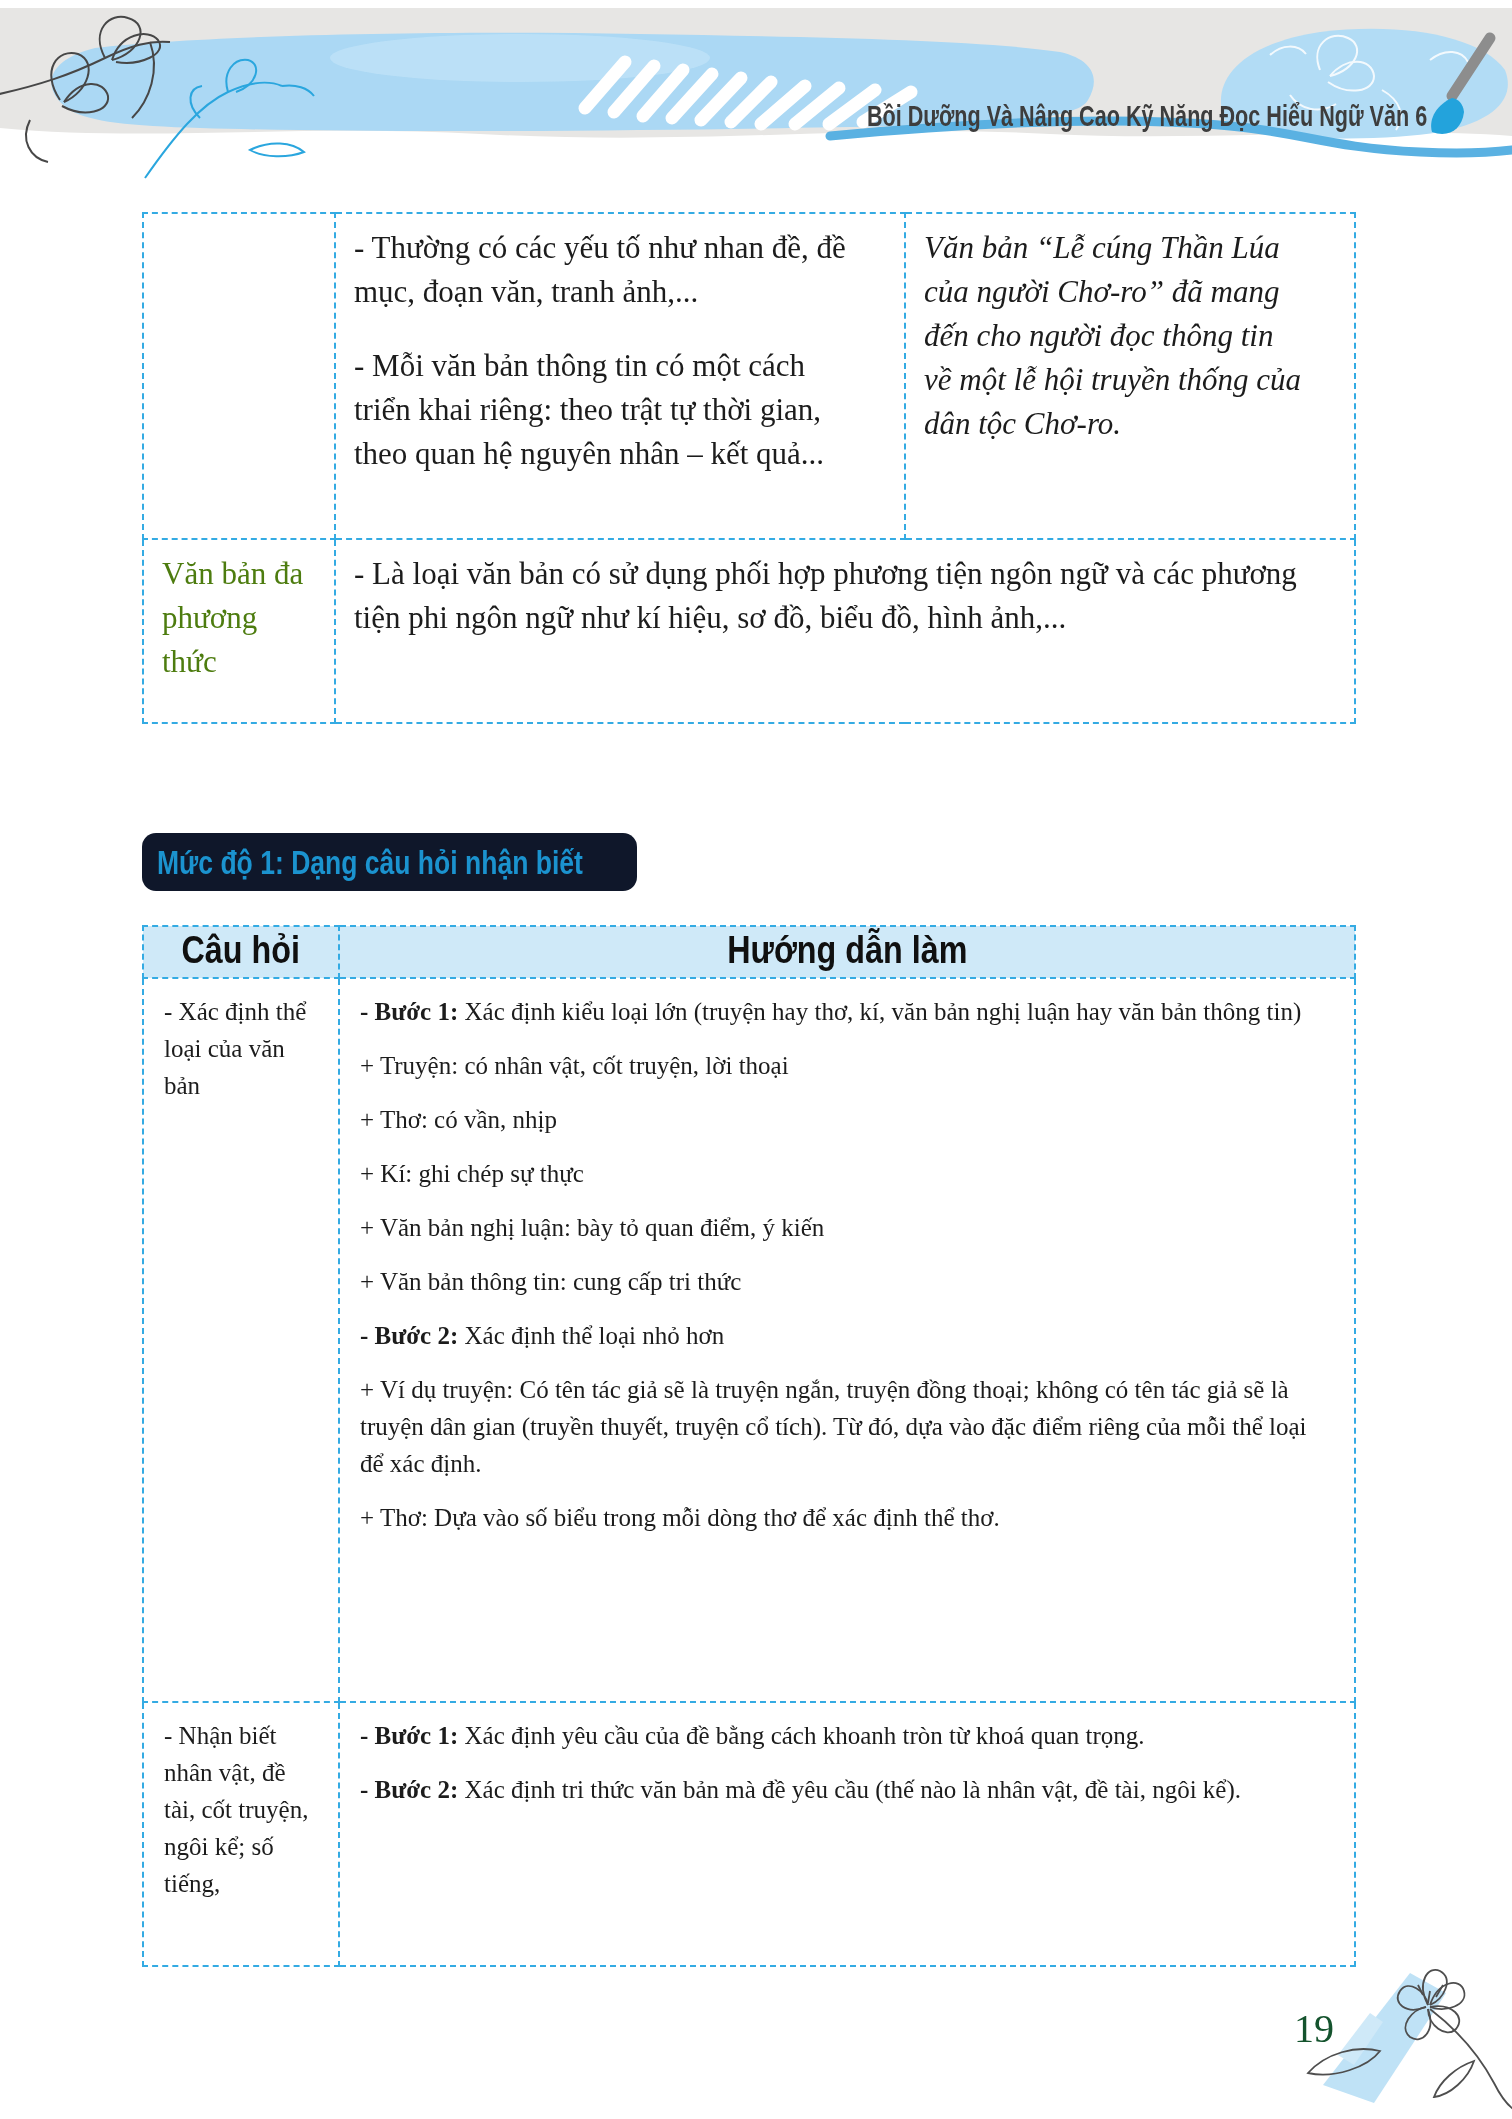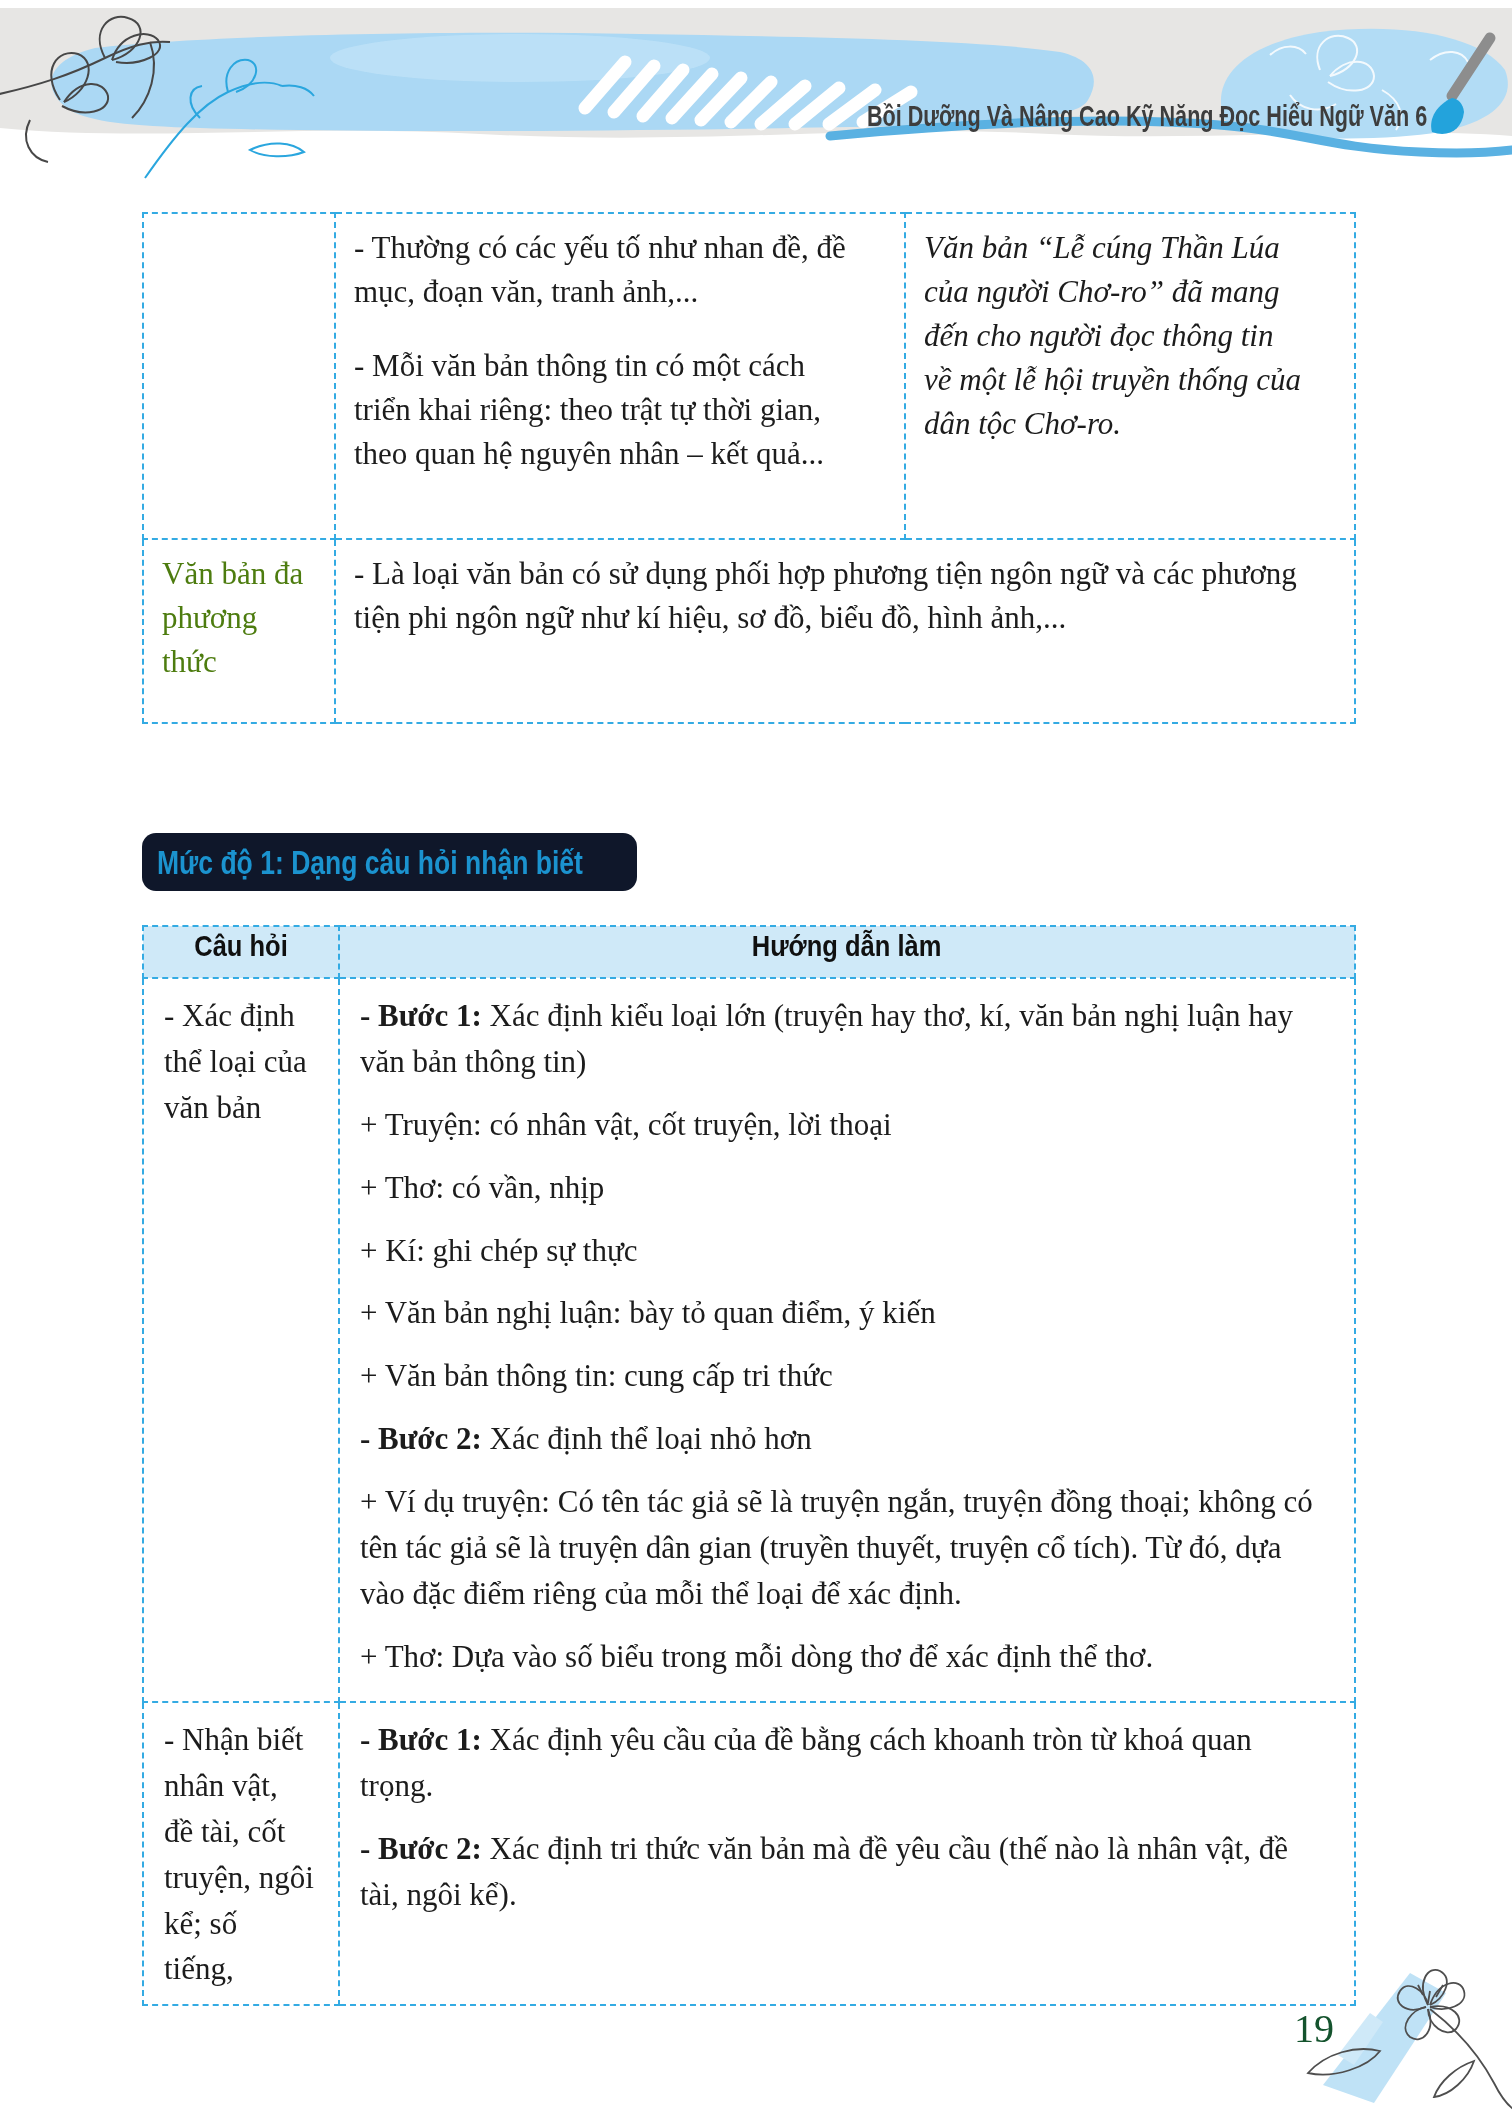--- a/index.html
+++ b/index.html
@@ -24,24 +24,24 @@
   .t1 tr:nth-child(1) td{height:300px;}
   .t1 tr:nth-child(2) td{height:158px;}
   .t1 p{margin:0;}
   .t1 p + p{margin-top:30px;}
   .t1 .label-cell{color:#4d7c0f;}
   .t1 .example-cell{font-style:italic;padding-right:52px;}
   .t1 .desc-cell{padding-right:44px;}
   .t2{left:142px;top:925px;width:1212px;}
   .t2 th{
     background:#cfe9f8;height:46px;vertical-align:middle;text-align:center;
-    font-family:"Liberation Sans","DejaVu Sans",sans-serif;font-size:30px;color:#101010;padding:2px;
+    font-family:"Liberation Sans","DejaVu Sans",sans-serif;font-size:38px;color:#101010;padding:2px;
   }
   .t2 th .cx{display:inline-block;transform:scaleX(.85);transform-origin:50% 50%;}
-  .t2 td{padding:14px 24px 12px 20px;font-size:31px;line-height:1.48;}
+  .t2 td{padding:14px 24px 12px 20px;font-size:25px;line-height:1.48;}
   .t2 tbody tr:nth-child(1) td{height:696px;}
   .t2 tbody tr:nth-child(2) td{height:236px;}
   .t2 p{margin:0 0 17px;}
   .t2 p:last-child{margin-bottom:0;}
   .t2 b{font-weight:bold;}
   
   .section{position:absolute;left:0;top:700px;width:1512px;height:150px;}
   .sec-stroke{position:absolute;left:162px;top:28px;}
   .sec-brush{position:absolute;left:42px;top:0;}
   .sec-numeral{

